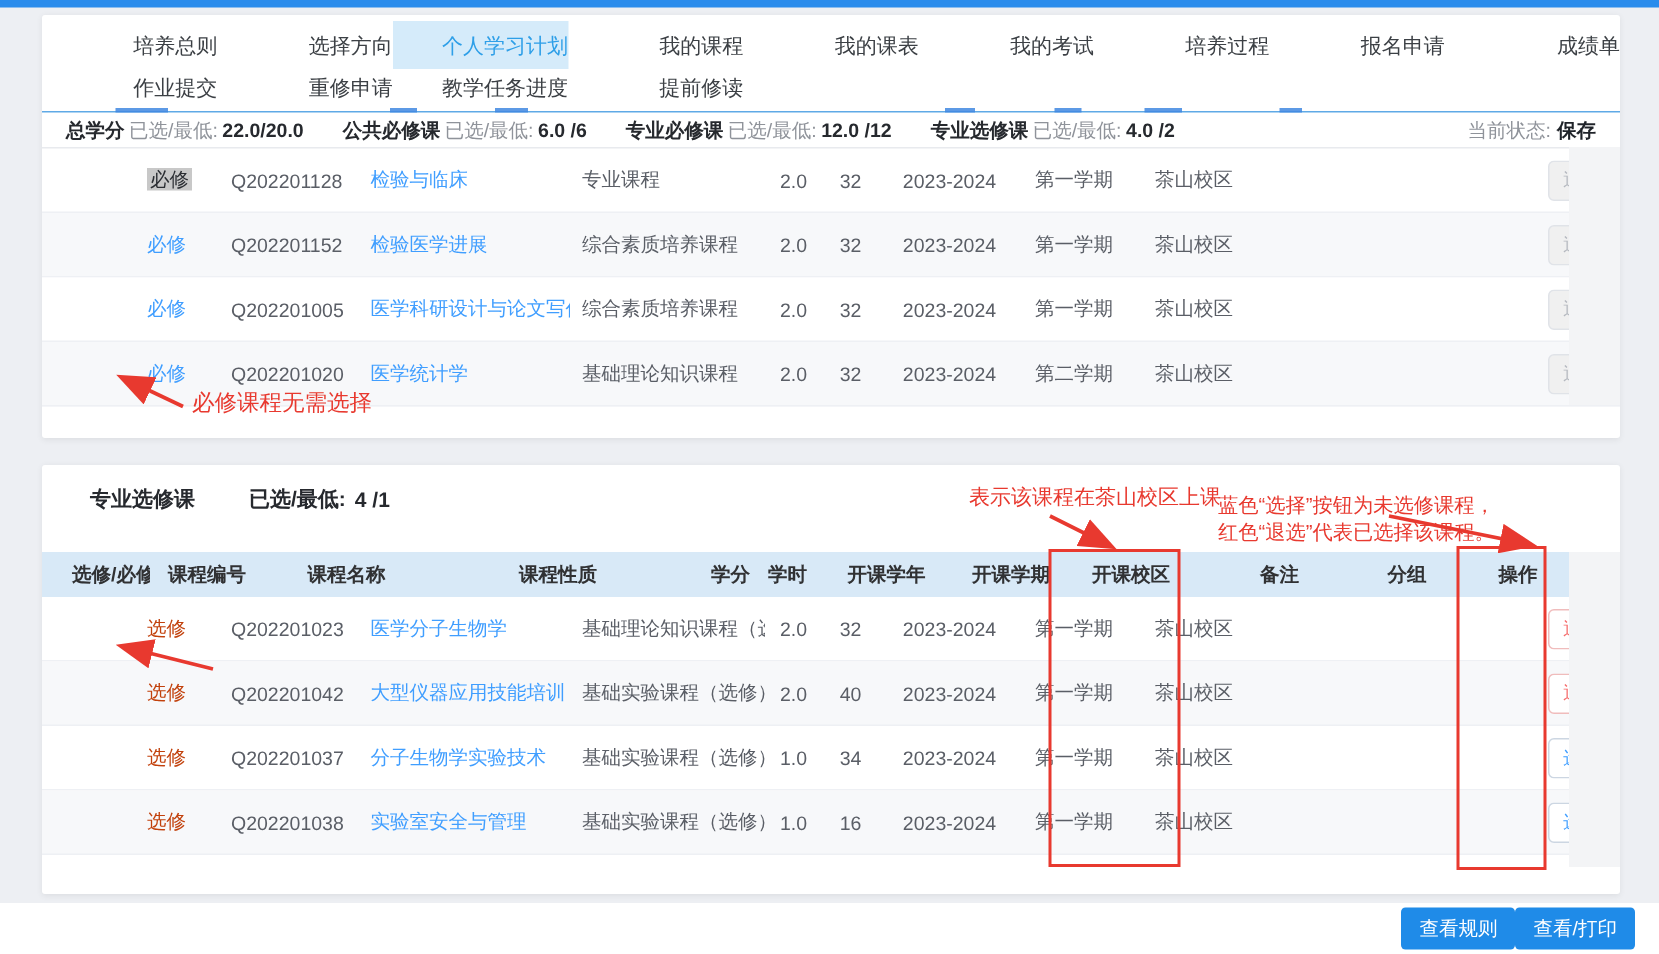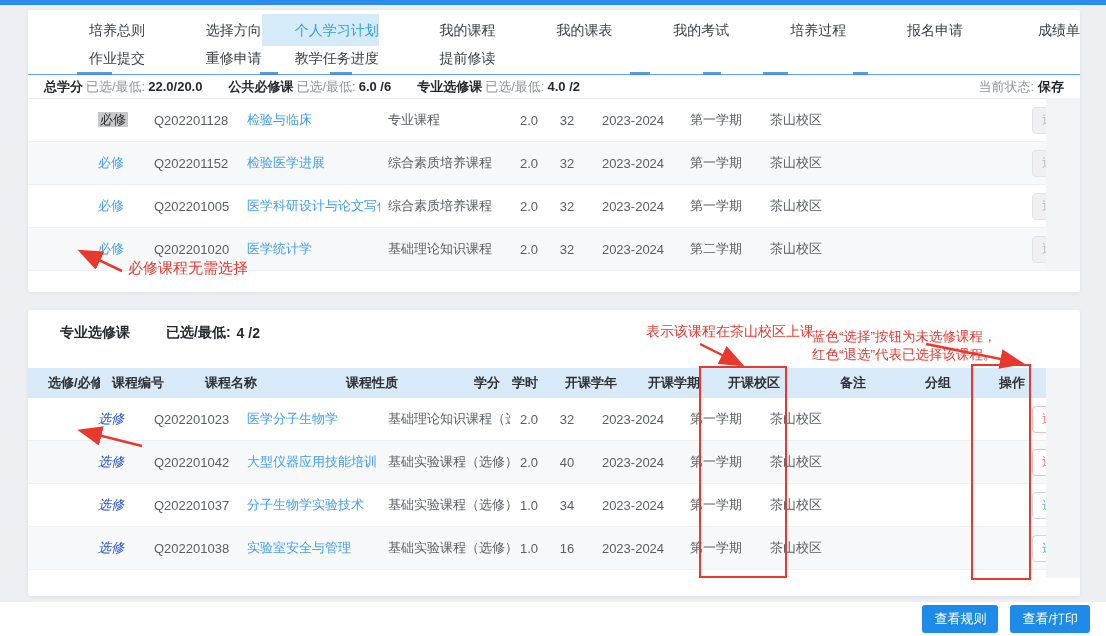--- a/index.html
+++ b/index.html
@@ -43,41 +43,41 @@
   .trow.stripe { background:#f7f8fa; }
   .thead-row { height:30px; background:#d8e9f7; font-weight:bold; color:#303133; }
   .cell { overflow:hidden; white-space:nowrap; }
   .c1 { padding-left:28px; }
   .c2,.c3 { padding-left:12px; }
   .c4 { padding-left:8px; }
   .c5,.c6,.c7,.c8,.c9,.c10,.c11,.c12 { text-align:center; }
   .thead-row .c1 { padding-left:20px; }
   .link { color:#409eff; cursor:pointer; }
   .type-blue { color:#409eff; }
-  .type-red { color:#1d4ed8;font-style:italic; }
+  .type-red { color:#c2410c; }
   .type-sel { background:#c8c8c8; color:#2b2e33; padding:0 2px; }
   button.mini { font-size:12px; border-radius:4px; padding:4px 9px; cursor:pointer; font-family:inherit; }
   button.disabled { background:#f0f0f0; border:1px solid #e0e3e8; color:#b4b8bf; }
   button.danger { background:#fff; border:1px solid #f0bcbc; color:#f56c6c; }
   button.primary { background:#fff; border:1px solid #ccd6e2; color:#409eff; }
 
   .gutter { position:absolute; right:0; width:34px; background:#f3f4f6; }
   .gutter1 { top:88px; height:172px; }
   .gutter2 { top:58px; height:210px; }
 
   
   .sec-head { display:flex; align-items:center; height:46px; padding-left:32px; font-size:14px; }
   .sec-title { font-weight:bold; color:#26292e; margin-right:36px; }
   .sec-sub-label { font-weight:bold; color:#26292e; margin-right:6px; }
   .sec-sub-value { font-weight:bold; color:#26292e; }
   .t2-wrap { margin-top:12px; }
 
   
   .footer { position:absolute; left:0; top:602px; width:1106px; height:34px; background:#fff;
-            display:flex; align-items:center; justify-content:flex-end; gap:12px; padding-right:16px; }
+            display:flex; align-items:center; justify-content:flex-end; padding-right:16px; }
   .btn-blue { background:#1f8be8; color:#fff; border:none; border-radius:3px; font-size:13px; padding:5px 12px; cursor:pointer; font-family:inherit; }
 
   
   .overlay { position:absolute; left:0; top:0; width:1106px; height:636px; pointer-events:none; z-index:20; }
   .ann { position:absolute; color:#e8392f; white-space:nowrap; pointer-events:none; z-index:21; }
   .ann-1 { left:128px; top:259px; font-size:15px; }
   .ann-2 { left:646px; top:323px; font-size:14px; }
   .ann-3 { left:812px; top:328px; font-size:13.5px; line-height:18px; }
   .red-box { position:absolute; border:2px solid #e8392f; pointer-events:none; z-index:21; }
   .red-box-campus { left:699px; top:366px; width:88px; height:212px; }
@@ -105,20 +105,21 @@
       <div class="tab">重修申请</div>
       <div class="tab">教学任务进度</div>
       <div class="tab">提前修读</div>
     </div>
   <div class="nav-sep"></div>
 
   <div class="summary">
     <span id="summary-items" style="display:flex;">
         <span class="sum-item"><span class="sum-label">总学分</span><span class="sum-prefix">已选/最低:</span><span class="sum-value">22.0/20.0</span></span>
         <span class="sum-item"><span class="sum-label">公共必修课</span><span class="sum-prefix">已选/最低:</span><span class="sum-value">6.0 /6</span></span>
+        <span class="sum-item"><span class="sum-label">专业必修课</span><span class="sum-prefix">已选/最低:</span><span class="sum-value">12.0 /12</span></span>
         <span class="sum-item"><span class="sum-label">专业选修课</span><span class="sum-prefix">已选/最低:</span><span class="sum-value">4.0 /2</span></span>
       </span>
     <span class="sum-status">
       <span class="status-label">当前状态:</span><span class="status-value">保存</span>
     </span>
   <span class="clip-dash" style="left: 49px; width: 35px;"></span>
       <span class="clip-dash" style="left: 232px; width: 18px;"></span>
       <span class="clip-dash" style="left: 302px; width: 22px;"></span>
       <span class="clip-dash" style="left: 602px; width: 20px;"></span>
       <span class="clip-dash" style="left: 675px; width: 18px;"></span>
@@ -184,21 +185,21 @@
         <div class="cell c12"><button class="mini disabled" disabled="">退选</button></div>
       </div>
     </div>
   <div class="gutter gutter1"></div>
 </div>
 
 <div class="panel panel2">
   <div class="sec-head">
     <span class="sec-title">专业选修课</span>
     <span class="sec-sub-label">已选/最低:</span>
-    <span class="sec-sub-value">4 /2</span>
+    <span class="sec-sub-value">4 /1</span>
   </div>
   <div class="t2-wrap">
     <div class="thead-row" id="table2-head">
         <div class="cell c1">选修/必修</div>
         <div class="cell c2">课程编号</div>
         <div class="cell c3">课程名称</div>
         <div class="cell c4">课程性质</div>
         <div class="cell c5">学分</div>
         <div class="cell c6">学时</div>
         <div class="cell c7">开课学年</div>

